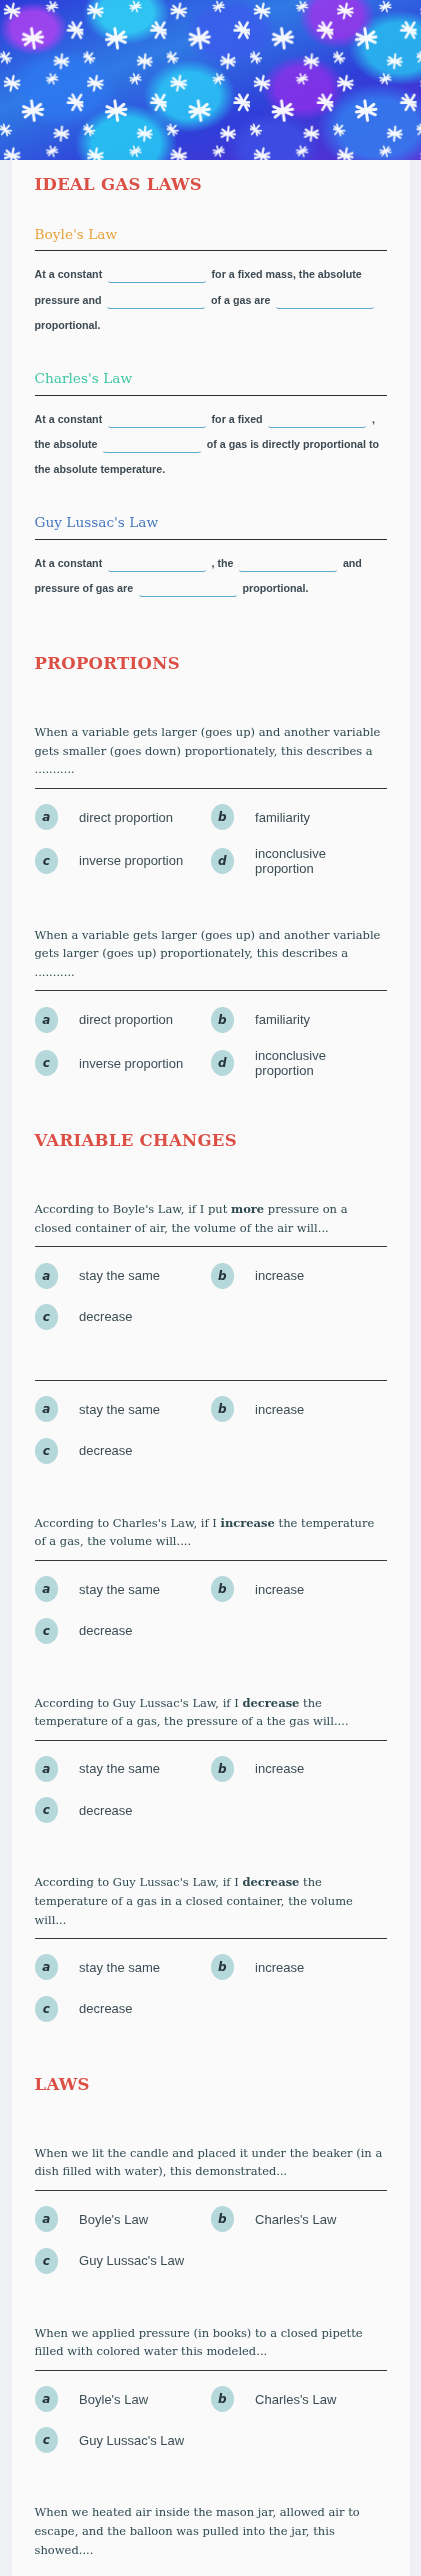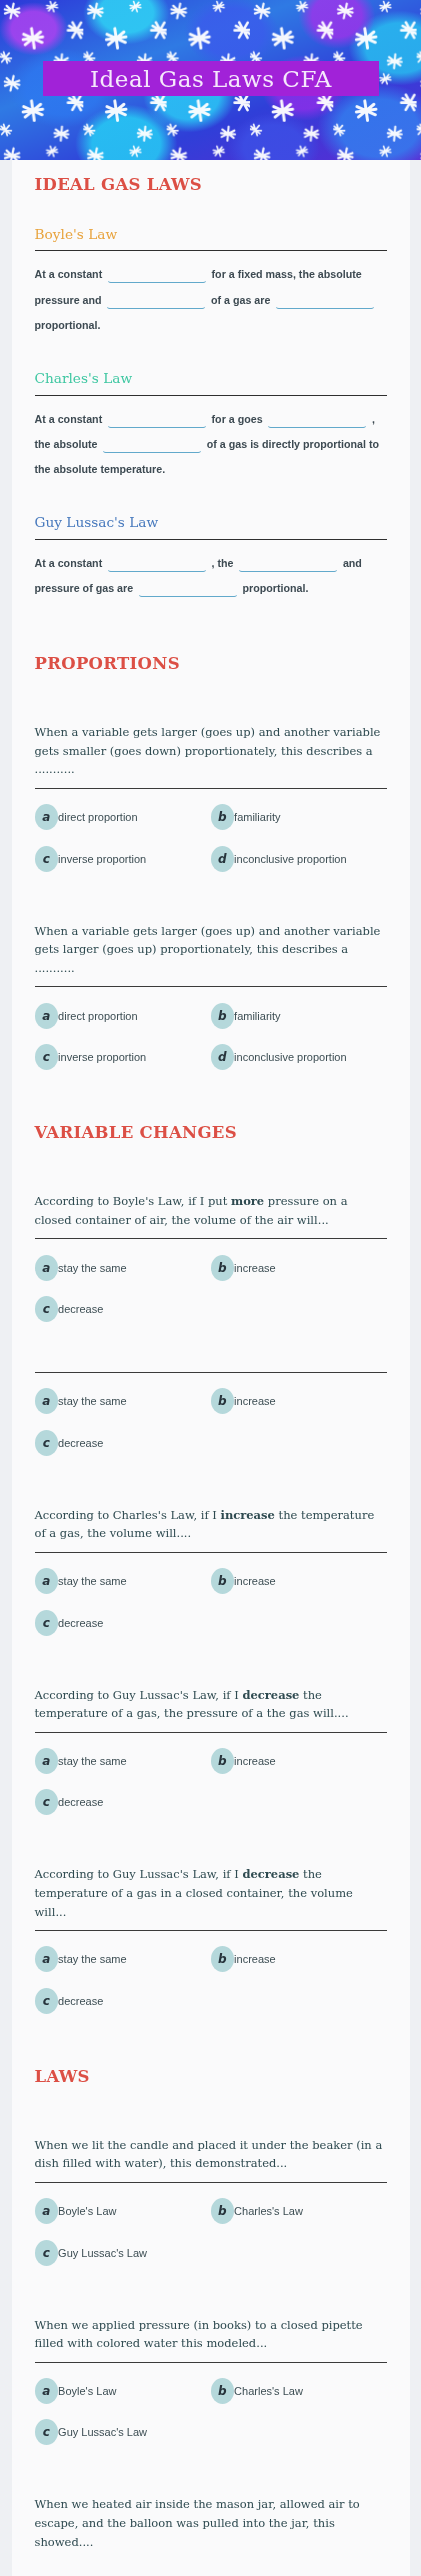--- a/index.html
+++ b/index.html
@@ -81,21 +81,21 @@
     row-gap:15.4px;margin-top:15.4px;
   }
   .option{display:flex;align-items:center;cursor:pointer;}
   .opt-circle{
     width:23.6px;height:26px;border-radius:50%;
     background:#b5d8db;color:#27343c;
     display:flex;align-items:center;justify-content:center;
     font-family:"DejaVu Sans",sans-serif;font-style:italic;font-weight:600;
     font-size:12px;flex:0 0 auto;
   }
-  .opt-label{margin-left:0;font-size:11px;color:#3c4d53;}
+  .opt-label{margin-left:21px;font-size:13px;color:#3c4d53;}
 </style>
 </head>
 <body>
 
 <div class="banner">
   <svg class="stars-svg" viewBox="0 0 768 292" preserveAspectRatio="xMidYMid slice">
     <defs>
       <g id="ast">
         <path d="M0,-15 L0,15 M-13,-8 L13,8 M-13,8 L13,-8 M-15,0 L15,0" stroke="#ffffff" stroke-width="4.5" stroke-linecap="round" fill="none"></path>
       </g>
@@ -103,23 +103,20 @@
         <use href="#ast" transform="translate(22,20) scale(0.9) rotate(12)"></use>
         <use href="#ast" transform="translate(95,12) scale(0.65) rotate(-20)"></use>
         <use href="#ast" transform="translate(140,55) scale(1.05) rotate(30)"></use>
         <use href="#ast" transform="translate(60,70) scale(1.2) rotate(-8)"></use>
         <use href="#ast" transform="translate(10,105) scale(0.7) rotate(40)"></use>
         <use href="#ast" transform="translate(112,112) scale(0.85) rotate(5)"></use>
       </pattern>
     </defs>
     <rect width="768" height="292" fill="url(#starp)" opacity="0.95"></rect>
   </svg>
-  <div class="title-plate">
-    <span>Ideal Gas Laws CFA</span>
-  </div>
 </div>
 
 <div class="card">
 
   <h1 class="sec-title first">IDEAL GAS LAWS</h1>
 
   <h2 class="sub-title boyle">Boyle's Law</h2>
   <hr class="rule">
   <p class="fill-para">
     <span>At a constant</span>
@@ -129,21 +126,21 @@
     <span>of a gas are</span>
     <span class="blank"></span>
     <span>proportional.</span>
   </p>
 
   <h2 class="sub-title charles">Charles's Law</h2>
   <hr class="rule">
   <p class="fill-para">
     <span>At a constant</span>
     <span class="blank"></span>
-    <span>for a goes</span>
+    <span>for a fixed</span>
     <span class="blank"></span>
     <span>, the absolute</span>
     <span class="blank"></span>
     <span>of a gas is directly proportional to the absolute temperature.</span>
   </p>
 
   <h2 class="sub-title lussac">Guy Lussac's Law</h2>
   <hr class="rule">
   <p class="fill-para">
     <span>At a constant</span>

